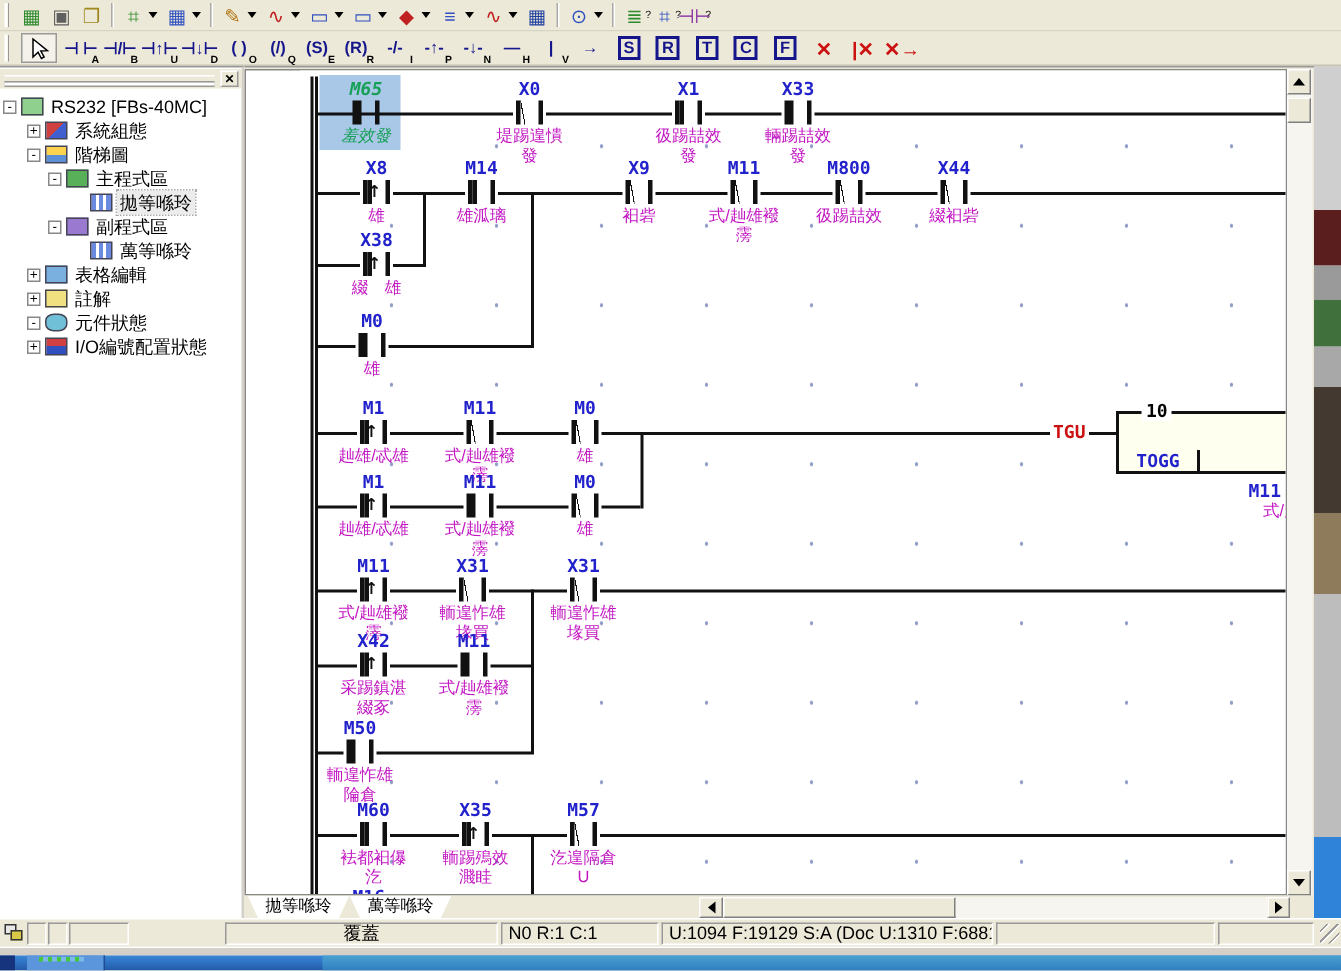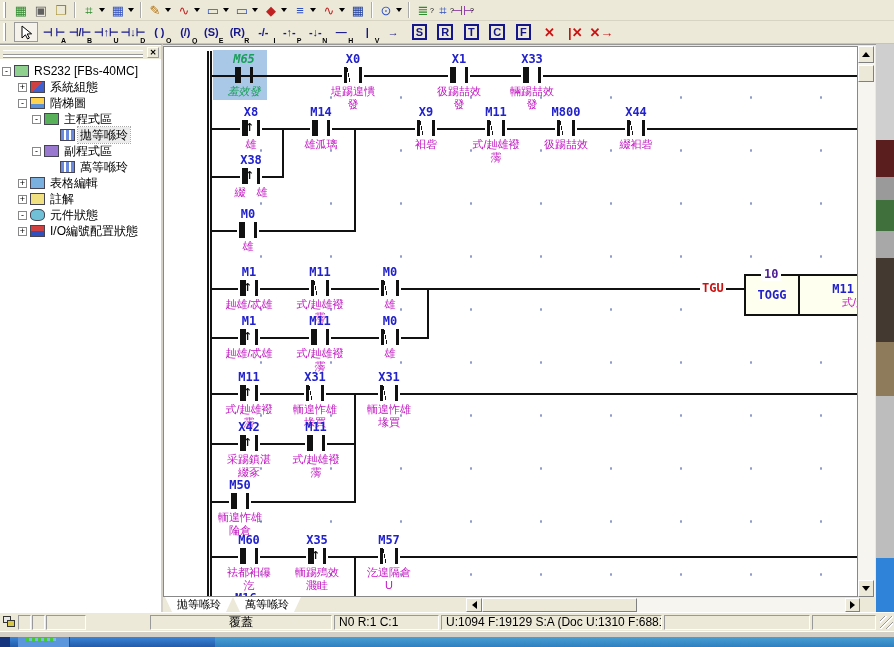--- a/index.html
+++ b/index.html
@@ -50,26 +50,26 @@
   .ct .sy { position:absolute; left:50%; margin-left:-11px; top:-8px; width:22px; height:16px; background:#fff; }
   .ct .sy i { position:absolute; top:0; width:3px; height:16px; background:#111; }
   .ct .sy .bL { left:2px; } .ct .sy .bR { right:2px; }
   .ct .sy .gl { position:absolute; left:5px; right:5px; top:0; bottom:0; }
   .ct.T-nc .gl { background:linear-gradient(to top right, transparent 44%, #111 44%, #111 56%, transparent 56%); }
   .ct.T-p .gl::after { content:"\2191"; position:absolute; left:0; right:0; top:0; font:bold 11px "DejaVu Sans", sans-serif; color:#111; line-height:15px; }
   .ct .cm { position:absolute; top:10px; left:0; right:0; font-size:11px; line-height:13px; color:#c217c2; }
   .selbox { position:absolute; background:#a9c7e7; }
   .ct.sel .nm, .ct.sel .cm { color:#18a058;font-style:italic; }
   .ct.sel .sy { background:transparent; }
-  .fb { position:absolute; border:2px solid #111; background:#fffff0; display:flex; }
+  .fb { position:absolute; border:2px solid #111; background:#fffff0; display:flex;align-items:flex-end; }
   .fb .cellL { width:54px; border-right:2px solid #111; display:flex; align-items:center; justify-content:center; font:bold 12px "DejaVu Sans Mono", monospace; color:#2222cc; }
   .fb .cellR { flex:1; position:relative; }
   .fb .opnm { position:absolute; right:10px; top:6px; font:bold 12px "DejaVu Sans Mono", monospace; color:#2222cc; }
   .fb .opcm { position:absolute; right:-14px; top:19px; font-size:11px; color:#c217c2; white-space:nowrap; }
-  .fbnum { position:absolute; font:bold 12px "DejaVu Sans Mono", monospace; color:#4c1d95; background:#fff; padding:0 3px; }
+  .fbnum { position:absolute; font:bold 12px "DejaVu Sans Mono", monospace; color:#000000; background:#fff; padding:0 3px; }
   .tgu { position:absolute; font:bold 12px "DejaVu Sans Mono", monospace; color:#cc1111; background:#fff; padding:0 2px; }
   .pname { position:absolute; font:bold 12px "DejaVu Sans Mono", monospace; color:#2222cc; }
 
   
   .sbtn { position:absolute; background:#ece9d8; border:1px solid #808080; border-top-color:#fff; border-left-color:#fff; display:flex; align-items:center; justify-content:center; }
   .tri { width:0; height:0; }
   .tri.up { border-left:4px solid transparent; border-right:4px solid transparent; border-bottom:5px solid #000; }
   .tri.dn { border-left:4px solid transparent; border-right:4px solid transparent; border-top:5px solid #000; }
   .tri.lf { border-top:4px solid transparent; border-bottom:4px solid transparent; border-right:5px solid #000; }
   .tri.rt { border-top:4px solid transparent; border-bottom:4px solid transparent; border-left:5px solid #000; }

